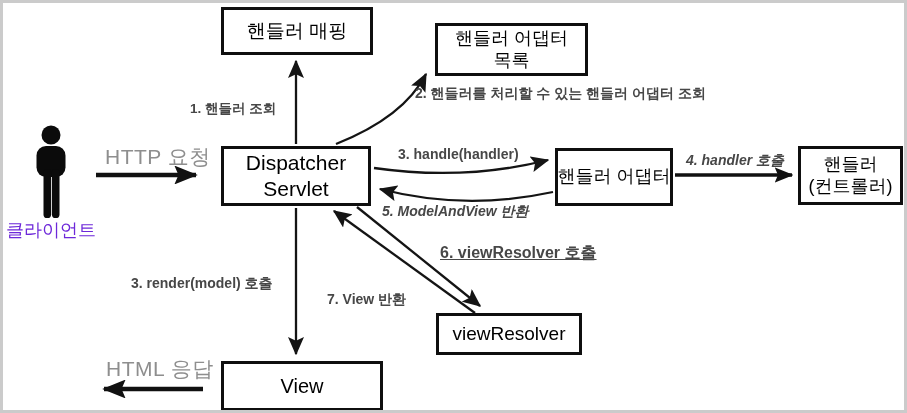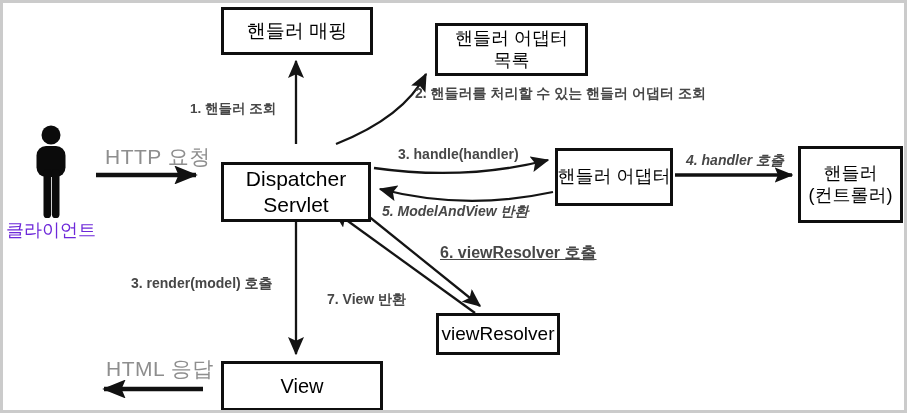--- a/index.html
+++ b/index.html
@@ -52,35 +52,35 @@
 
     <div class="box" style="left:218px;top:4px;width:152px;height:48px;font-size:19px;">
       <span>핸들러 매핑</span>
     </div>
 
     <div class="box" style="left:432px;top:20px;width:153px;height:53px;font-size:18px;">
       <span>핸들러 어댑터</span>
       <span>목록</span>
     </div>
 
-    <div class="box" style="left:218px;top:159px;width:150px;height:60px;font-size:21px;">
+    <div class="box" style="left:218px;top:143px;width:150px;height:60px;font-size:21px;">
       <span>Dispatcher</span>
       <span>Servlet</span>
     </div>
 
     <div class="box" style="left:552px;top:145px;width:118px;height:58px;font-size:18px;">
       <span>핸들러 어댑터</span>
     </div>
 
-    <div class="box" style="left:795px;top:143px;width:105px;height:77px;font-size:18px;">
+    <div class="box" style="left:795px;top:143px;width:105px;height:59px;font-size:18px;">
       <span>핸들러</span>
       <span>(컨트롤러)</span>
     </div>
 
-    <div class="box" style="left:433px;top:310px;width:124px;height:42px;font-size:19px;">
+    <div class="box" style="left:433px;top:310px;width:146px;height:42px;font-size:19px;">
       <span>viewResolver</span>
     </div>
 
     <div class="box" style="left:218px;top:358px;width:162px;height:50px;font-size:20px;">
       <span>View</span>
     </div>
 
     <div class="step" style="left:187px;top:61px;margin-top:36px;">1. 핸들러 조회</div>
     <div class="step" style="left:412px;top:82px;font-size:14px;">2. 핸들러를 처리할 수 있는 핸들러 어댑터 조회</div>
     <div class="step" style="left:395px;top:143px;font-size:14px;">3. handle(handler)</div>

